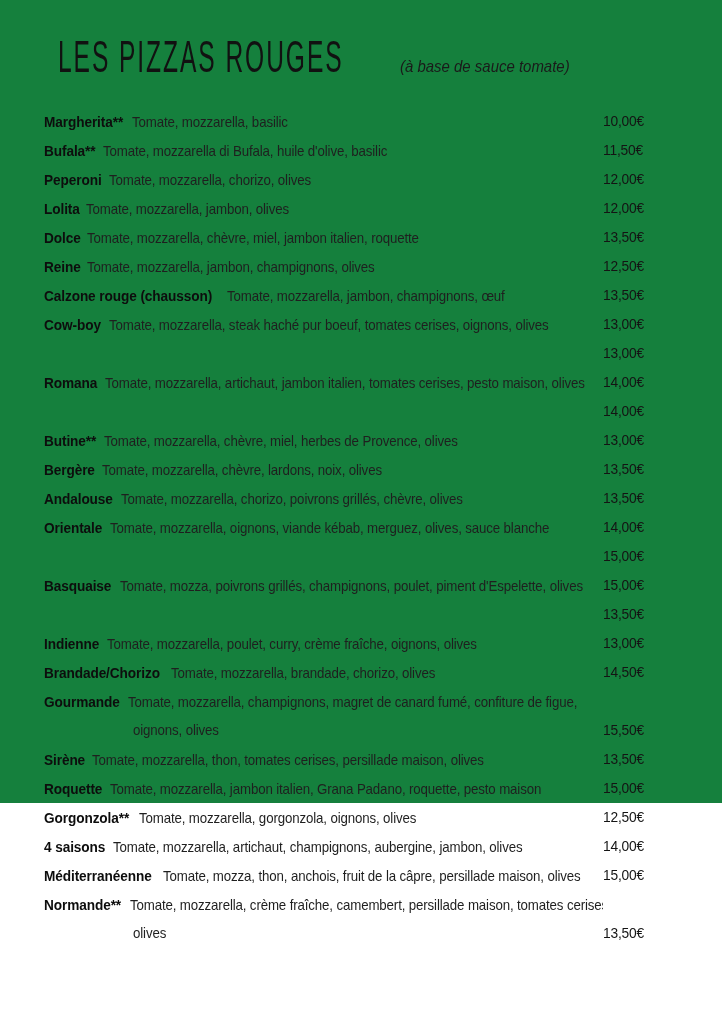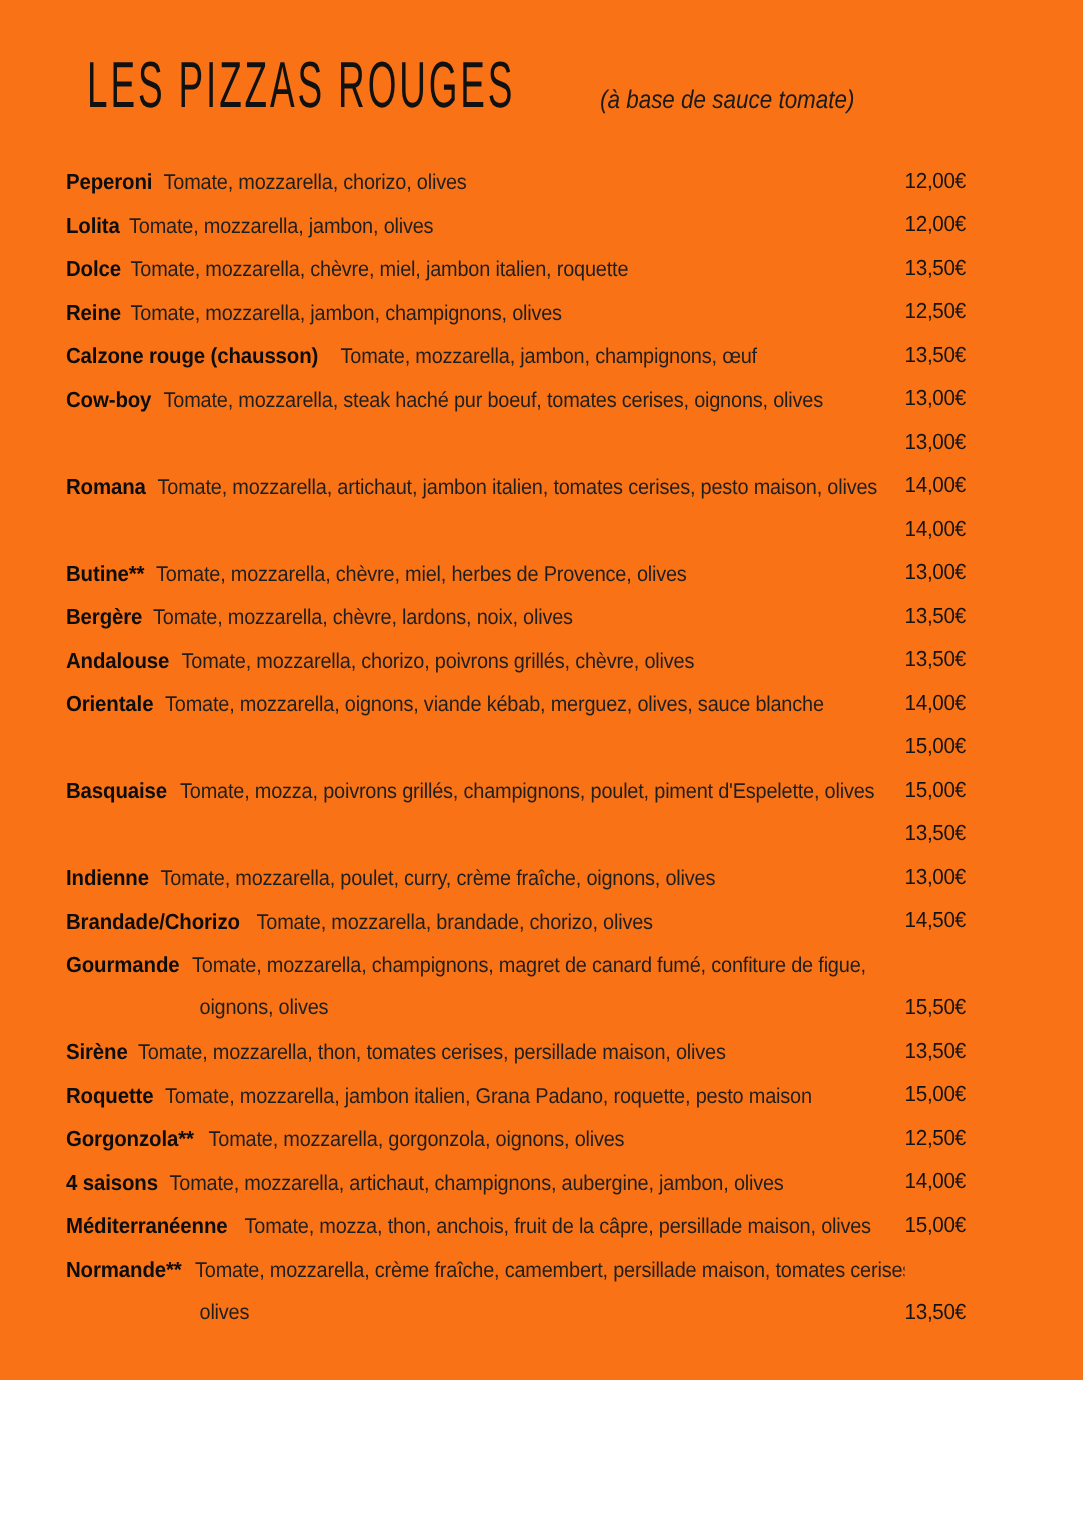--- a/index.html
+++ b/index.html
@@ -13,22 +13,22 @@
     height: 1024px;
     overflow: hidden;
     font-family: "Liberation Sans", sans-serif;
     color: #1a1a1a;
     -webkit-font-smoothing: antialiased;
   }
 
   .page {
     position: relative;
     width: 722px;
-    height: 920px;
-    background: #f97316;
+    height: 803px;
+    background: #15803d;
     box-sizing: border-box;
   }
 
   
   .header {
     position: absolute;
     left: 58px;
     top: 38px;
     display: flex;
     align-items: baseline;
@@ -132,20 +132,32 @@
 <div class="page">
 
   <div class="header">
     <span class="title">LES PIZZAS ROUGES</span>
     <span class="subtitle">(à base de sauce tomate)</span>
   </div>
 
   <div class="menu" id="menu-list">
       <div class="item">
         <div class="item-line">
+          <div class="item-text"><span class="name">Margherita**</span><span class="desc">Tomate, mozzarella, basilic</span></div>
+          <span class="price">10,00€</span>
+        </div>
+      </div>
+      <div class="item">
+        <div class="item-line">
+          <div class="item-text"><span class="name">Bufala**</span><span class="desc">Tomate, mozzarella di Bufala, huile d'olive, basilic</span></div>
+          <span class="price">11,50€</span>
+        </div>
+      </div>
+      <div class="item">
+        <div class="item-line">
           <div class="item-text"><span class="name">Peperoni</span><span class="desc">Tomate, mozzarella, chorizo, olives</span></div>
           <span class="price">12,00€</span>
         </div>
       </div>
       <div class="item">
         <div class="item-line">
           <div class="item-text"><span class="name">Lolita</span><span class="desc">Tomate, mozzarella, jambon, olives</span></div>
           <span class="price">12,00€</span>
         </div>
       </div>

